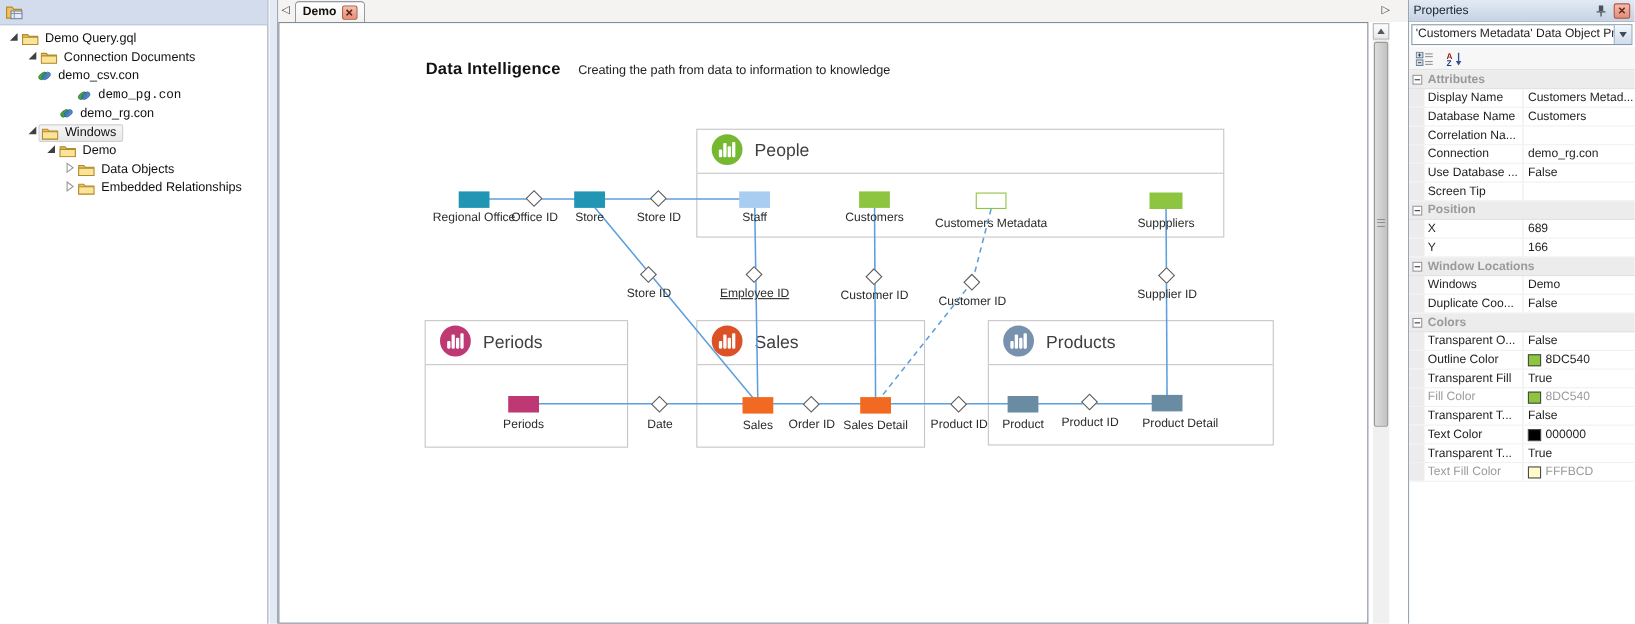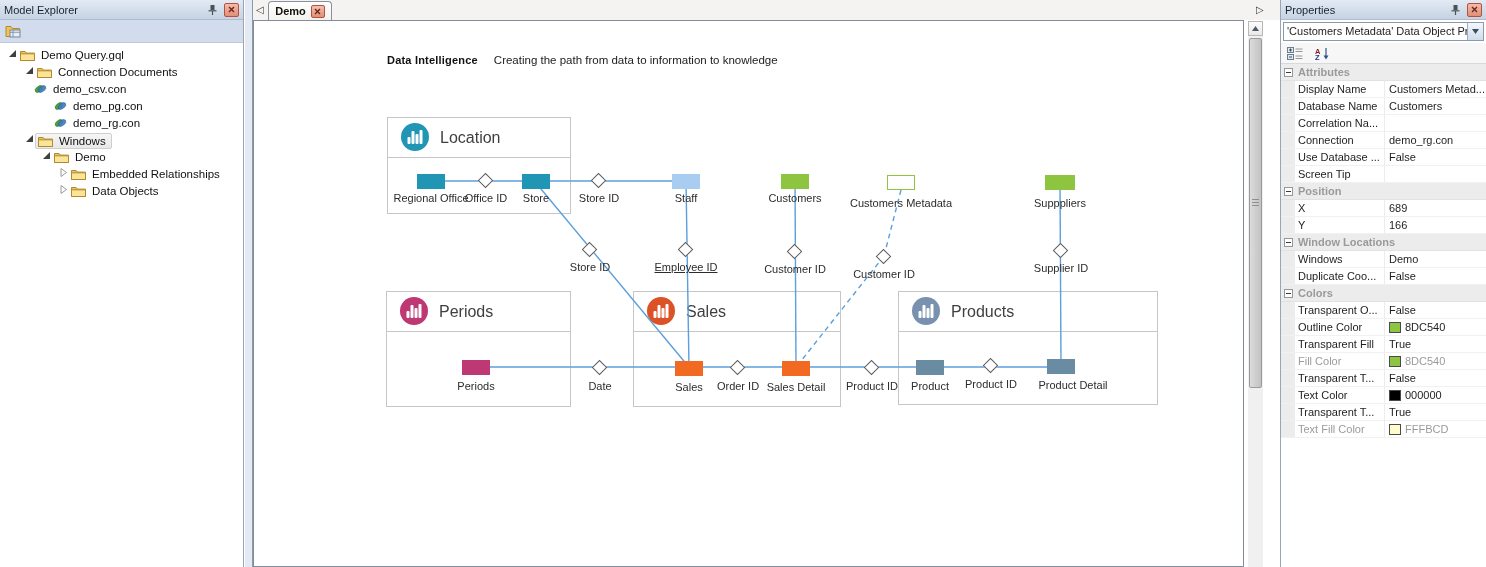--- a/index.html
+++ b/index.html
@@ -34,21 +34,21 @@
   .tab-arrow.left { left:3px; } .tab-arrow.right { left:1003px; }
   .tab { position:absolute; left:15px; top:1px; height:19px; min-width:64px; padding:0 6px;
     background:linear-gradient(#ffffff,#f3f2ef); border:1px solid #8a909a; border-bottom:none; border-radius:4px 4px 0 0;
     display:flex; align-items:center; justify-content:center; gap:5px; }
   .tab-label { font-weight:bold; font-size:11px; color:#14100b; }
   .tab-close { width:14px; height:13px; background:linear-gradient(#f4c0ae,#e08f76); border:1px solid #b6503d; border-radius:2px;
     display:flex; align-items:center; justify-content:center; }
 
   .canvas-wrap { position:absolute; left:0; top:20px; width:991px; height:547px; background:#fff; border:1px solid #828d9b; }
   .dg-title-row { position:absolute; left:133px; top:33px; display:flex; align-items:baseline; gap:16px; }
-  .dg-title { font-size:11px; font-weight:bold; color:#111; letter-spacing:0.2px; }
+  .dg-title { font-size:15px; font-weight:bold; color:#111; letter-spacing:0.2px; }
   .dg-sub { font-size:11.5px; color:#222; }
 
   .ent-layer, .node-layer { position:absolute; inset:0; }
   .wires { position:absolute; left:0; top:0; width:989px; height:545px; }
   .entity { position:absolute; border:1px solid #c6c6c6; background:#fff; }
   .entity-hd { height:40px; border-bottom:1px solid #c6c6c6; display:flex; align-items:center; padding-left:12px; gap:10px; }
   .entity-title { font-size:16px; color:#3f3f3f; }
   .node-rect { position:absolute; width:28px; height:15px; }
   .diamond { position:absolute; width:11px; height:11px; background:#fff; border:1px solid #5c5c5c; transform:rotate(45deg); }
   .node-label { position:absolute; font-size:11px; color:#2c2c2c; white-space:nowrap; transform:translateX(-50%); }
@@ -76,35 +76,20 @@
   .pg-label { width:90px; padding-left:3px; display:flex; align-items:center; white-space:nowrap; overflow:hidden;
     border-right:1px solid #ececec; flex:none; font-size:11px; }
   .pg-value { flex:1; padding-left:4px; display:flex; align-items:center; gap:4px; white-space:nowrap; overflow:hidden; font-size:11px; }
   .pg-row.disabled .pg-label, .pg-row.disabled .pg-value { color:#9b9b9b; }
   .swatch { width:12px; height:11px; border:1px solid #4a4a4a; flex:none; }
 </style>
 </head>
 <body>
 
 <div class="left-panel">
-  <div class="panel-hdr">
-    <span class="panel-title">Model Explorer</span>
-    <span class="hdr-btn">
-      <svg width="11" height="12" viewBox="0 0 11 12">
-          <rect x="3.5" y="1" width="4" height="5" fill="#4a5258"></rect>
-          <line x1="1.5" y1="6.8" x2="9.5" y2="6.8" stroke="#4a5258" stroke-width="1.2"></line>
-          <line x1="5.5" y1="7" x2="5.5" y2="11" stroke="#4a5258" stroke-width="1.2"></line>
-        </svg>
-    </span>
-    <span class="x-btn">
-      <svg width="7" height="7" viewBox="0 0 7 7">
-          <path d="M1 1 L6 6 M6 1 L1 6" stroke="#6d241a" stroke-width="1.4"></path>
-        </svg>
-    </span>
-  </div>
   <div class="left-toolbar">
     <span class="tool-btn">
       <svg width="17" height="15" viewBox="0 0 17 15">
           <path d="M1 2.5 h5 l1.5 2 h7 v8 h-13.5 z" fill="#f1c25a" stroke="#b08a2e"></path>
           <rect x="5" y="6" width="10" height="7" fill="#e8edf5" stroke="#7588a0"></rect>
           <path d="M5 8.3 h10 M8 6 v7" stroke="#7588a0" stroke-width="0.8"></path>
         </svg>
     </span>
   </div>
   <div class="tree">
@@ -145,21 +130,21 @@
         <span class="lblwrap">
           <span class="ticon">
             <svg width="13" height="12" viewBox="0 0 13 12">
               <ellipse cx="5" cy="6" rx="4.3" ry="2.6" transform="rotate(-38 5 6)" fill="#49a53c" stroke="#2c7026" stroke-width="0.6"></ellipse>
               <ellipse cx="8" cy="6" rx="4.3" ry="2.6" transform="rotate(-38 8 6)" fill="#3e7bc4" stroke="#28568e" stroke-width="0.6" opacity="0.9"></ellipse>
             </svg>
           </span>
           <span class="lbl">demo_csv.con</span>
         </span>
       </div>
-      <div class="tree-row" style="padding-left: 40px;">
+      <div class="tree-row" style="padding-left: 56px; font-family: Liberation Mono, monospace;">
         <span class="exp"></span>
         <span class="lblwrap">
           <span class="ticon">
             <svg width="13" height="12" viewBox="0 0 13 12">
               <ellipse cx="5" cy="6" rx="4.3" ry="2.6" transform="rotate(-38 5 6)" fill="#49a53c" stroke="#2c7026" stroke-width="0.6"></ellipse>
               <ellipse cx="8" cy="6" rx="4.3" ry="2.6" transform="rotate(-38 8 6)" fill="#3e7bc4" stroke="#28568e" stroke-width="0.6" opacity="0.9"></ellipse>
             </svg>
           </span>
           <span class="lbl">demo_pg.con</span>
         </span>
@@ -214,37 +199,37 @@
             <polygon points="3,1.5 8.5,5.5 3,9.5" fill="#fff" stroke="#9a9a9a"></polygon>
           </svg>
         </span>
         <span class="lblwrap">
           <span class="ticon">
             <svg width="15" height="12" viewBox="0 0 15 12">
               <path d="M0.5 2.5 h4.6 l1.4 1.6 h8 v7.4 h-14 z" fill="#f1c25a" stroke="#b08a2e"></path>
               <path d="M0.5 4.8 h14 v6.7 h-14 z" fill="#fbe398" stroke="#b08a2e"></path>
             </svg>
           </span>
-          <span class="lbl">Embedded Relationships</span>
+          <span class="lbl">Data Objects</span>
         </span>
       </div>
       <div class="tree-row" style="padding-left: 57px;">
         <span class="exp">
           <svg width="11" height="11" viewBox="0 0 11 11">
             <polygon points="3,1.5 8.5,5.5 3,9.5" fill="#fff" stroke="#9a9a9a"></polygon>
           </svg>
         </span>
         <span class="lblwrap">
           <span class="ticon">
             <svg width="15" height="12" viewBox="0 0 15 12">
               <path d="M0.5 2.5 h4.6 l1.4 1.6 h8 v7.4 h-14 z" fill="#f1c25a" stroke="#b08a2e"></path>
               <path d="M0.5 4.8 h14 v6.7 h-14 z" fill="#fbe398" stroke="#b08a2e"></path>
             </svg>
           </span>
-          <span class="lbl">Data Objects</span>
+          <span class="lbl">Embedded Relationships</span>
         </span>
       </div>
     </div>
 </div>
 
 <div class="splitter"></div>
 
 <div class="center">
   <div class="tabstrip">
     <span class="tab-arrow left">◁</span>
@@ -254,32 +239,32 @@
         <svg width="7" height="7" viewBox="0 0 7 7">
             <path d="M1 1 L6 6 M6 1 L1 6" stroke="#6d241a" stroke-width="1.4"></path>
           </svg>
       </span>
     </div>
     <span class="tab-arrow right">▷</span>
   </div>
 
   <div class="canvas-wrap">
     <div class="ent-layer">
-        <div class="entity" style="left: 133px; top: 96px; width: 184px; height: 97px;">
+        <div class="entity" style="left: 379px; top: 96px; width: 480px; height: 99px;">
           <div class="entity-hd">
             <span><svg width="30" height="30" viewBox="0 0 30 30">
-                <circle cx="15" cy="15" r="14" fill="#2096b4"></circle>
+                <circle cx="15" cy="15" r="14" fill="#76b82f"></circle>
                 <g fill="#fff">
                   <rect x="7.5" y="15" width="3" height="7" rx="1"></rect>
                   <rect x="11.5" y="9" width="3" height="13" rx="1"></rect>
                   <rect x="15.5" y="12" width="3" height="10" rx="1"></rect>
                   <rect x="19.5" y="8" width="3" height="14" rx="1"></rect>
                 </g>
               </svg></span>
-            <span class="entity-title">Location</span>
+            <span class="entity-title">People</span>
           </div>
         </div>
         <div class="entity" style="left: 132px; top: 270px; width: 185px; height: 116px;">
           <div class="entity-hd">
             <span><svg width="30" height="30" viewBox="0 0 30 30">
                 <circle cx="15" cy="15" r="14" fill="#be3873"></circle>
                 <g fill="#fff">
                   <rect x="7.5" y="15" width="3" height="7" rx="1"></rect>
                   <rect x="11.5" y="9" width="3" height="13" rx="1"></rect>
                   <rect x="15.5" y="12" width="3" height="10" rx="1"></rect>

